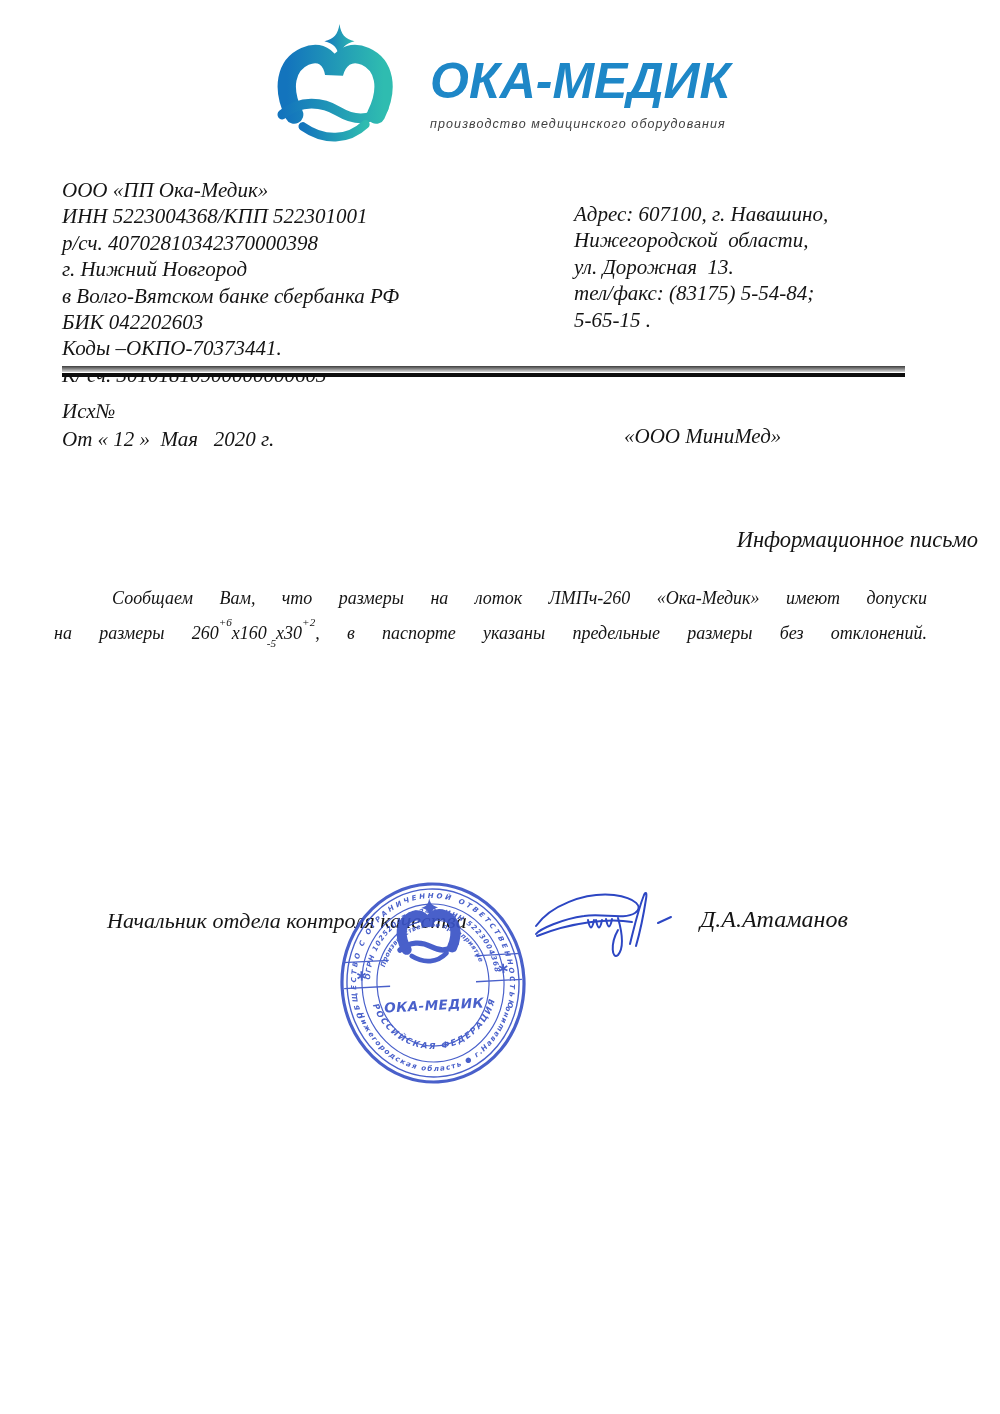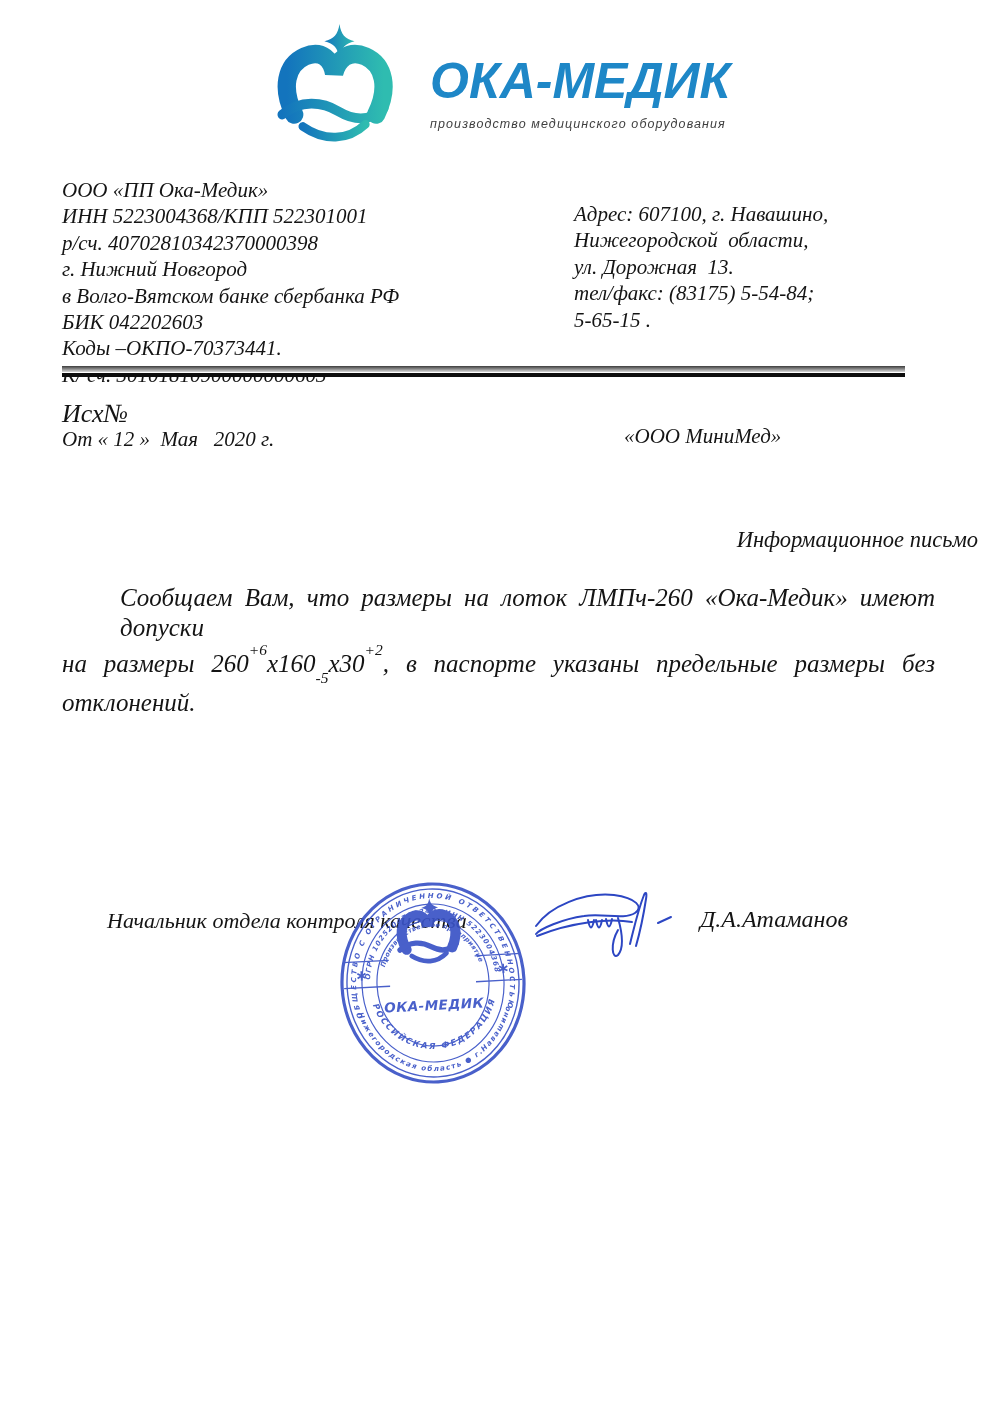--- a/index.html
+++ b/index.html
@@ -15,26 +15,26 @@
   
   .company-details{position:absolute;left:62px;top:177px;font-size:21px;line-height:26.4px;}
   .address-block{position:absolute;left:574px;top:201px;font-size:21px;line-height:26.4px;}
   .doc-line{white-space:pre;}
   
   .divider{position:absolute;left:62px;top:366px;width:843px;}
   .divider .thick{height:6px;background:linear-gradient(to bottom,#3c3c3c,#d8d8d8);}
   .divider .gap{height:1px;background:#ffffff;}
   .divider .thin{height:4px;background:#0d0d0d;}
   
-  .outgoing-number{position:absolute;left:62px;top:399px;font-size:26px;}
+  .outgoing-number{position:absolute;left:62px;top:399px;font-size:21px;}
   .letter-date{position:absolute;left:62px;top:427px;font-size:21px;white-space:pre;}
   .recipient{position:absolute;left:624px;top:424px;font-size:21px;white-space:pre;}
   
   .letter-title{position:absolute;left:78px;top:527px;width:900px;text-align:right;font-size:22.5px;}
-  .letter-body{position:absolute;left:62px;top:583px;width:873px;font-size:25px;line-height:30px;}
+  .letter-body{position:absolute;left:54px;top:583px;width:873px;font-size:18px;line-height:30px;}
   .body-line{text-align:justify;text-align-last:justify;}
   .body-line.indent{padding-left:58px;}
   sup.t{font-size:0.62em;position:relative;top:-0.52em;}
   sub.t{font-size:0.62em;position:relative;top:0.28em;}
   
   .signature-position{position:absolute;left:107px;top:908px;font-size:22px;white-space:pre;}
   .signatory-name{position:absolute;left:700px;top:906px;font-size:24px;white-space:pre;}
   .handwritten-signature{position:absolute;left:530px;top:882px;}
   .company-stamp{position:absolute;left:338px;top:880px;transform:rotate(-3deg);opacity:0.92;}
   .stamp-text{font-family:"DejaVu Sans",sans-serif;font-weight:bold;}

